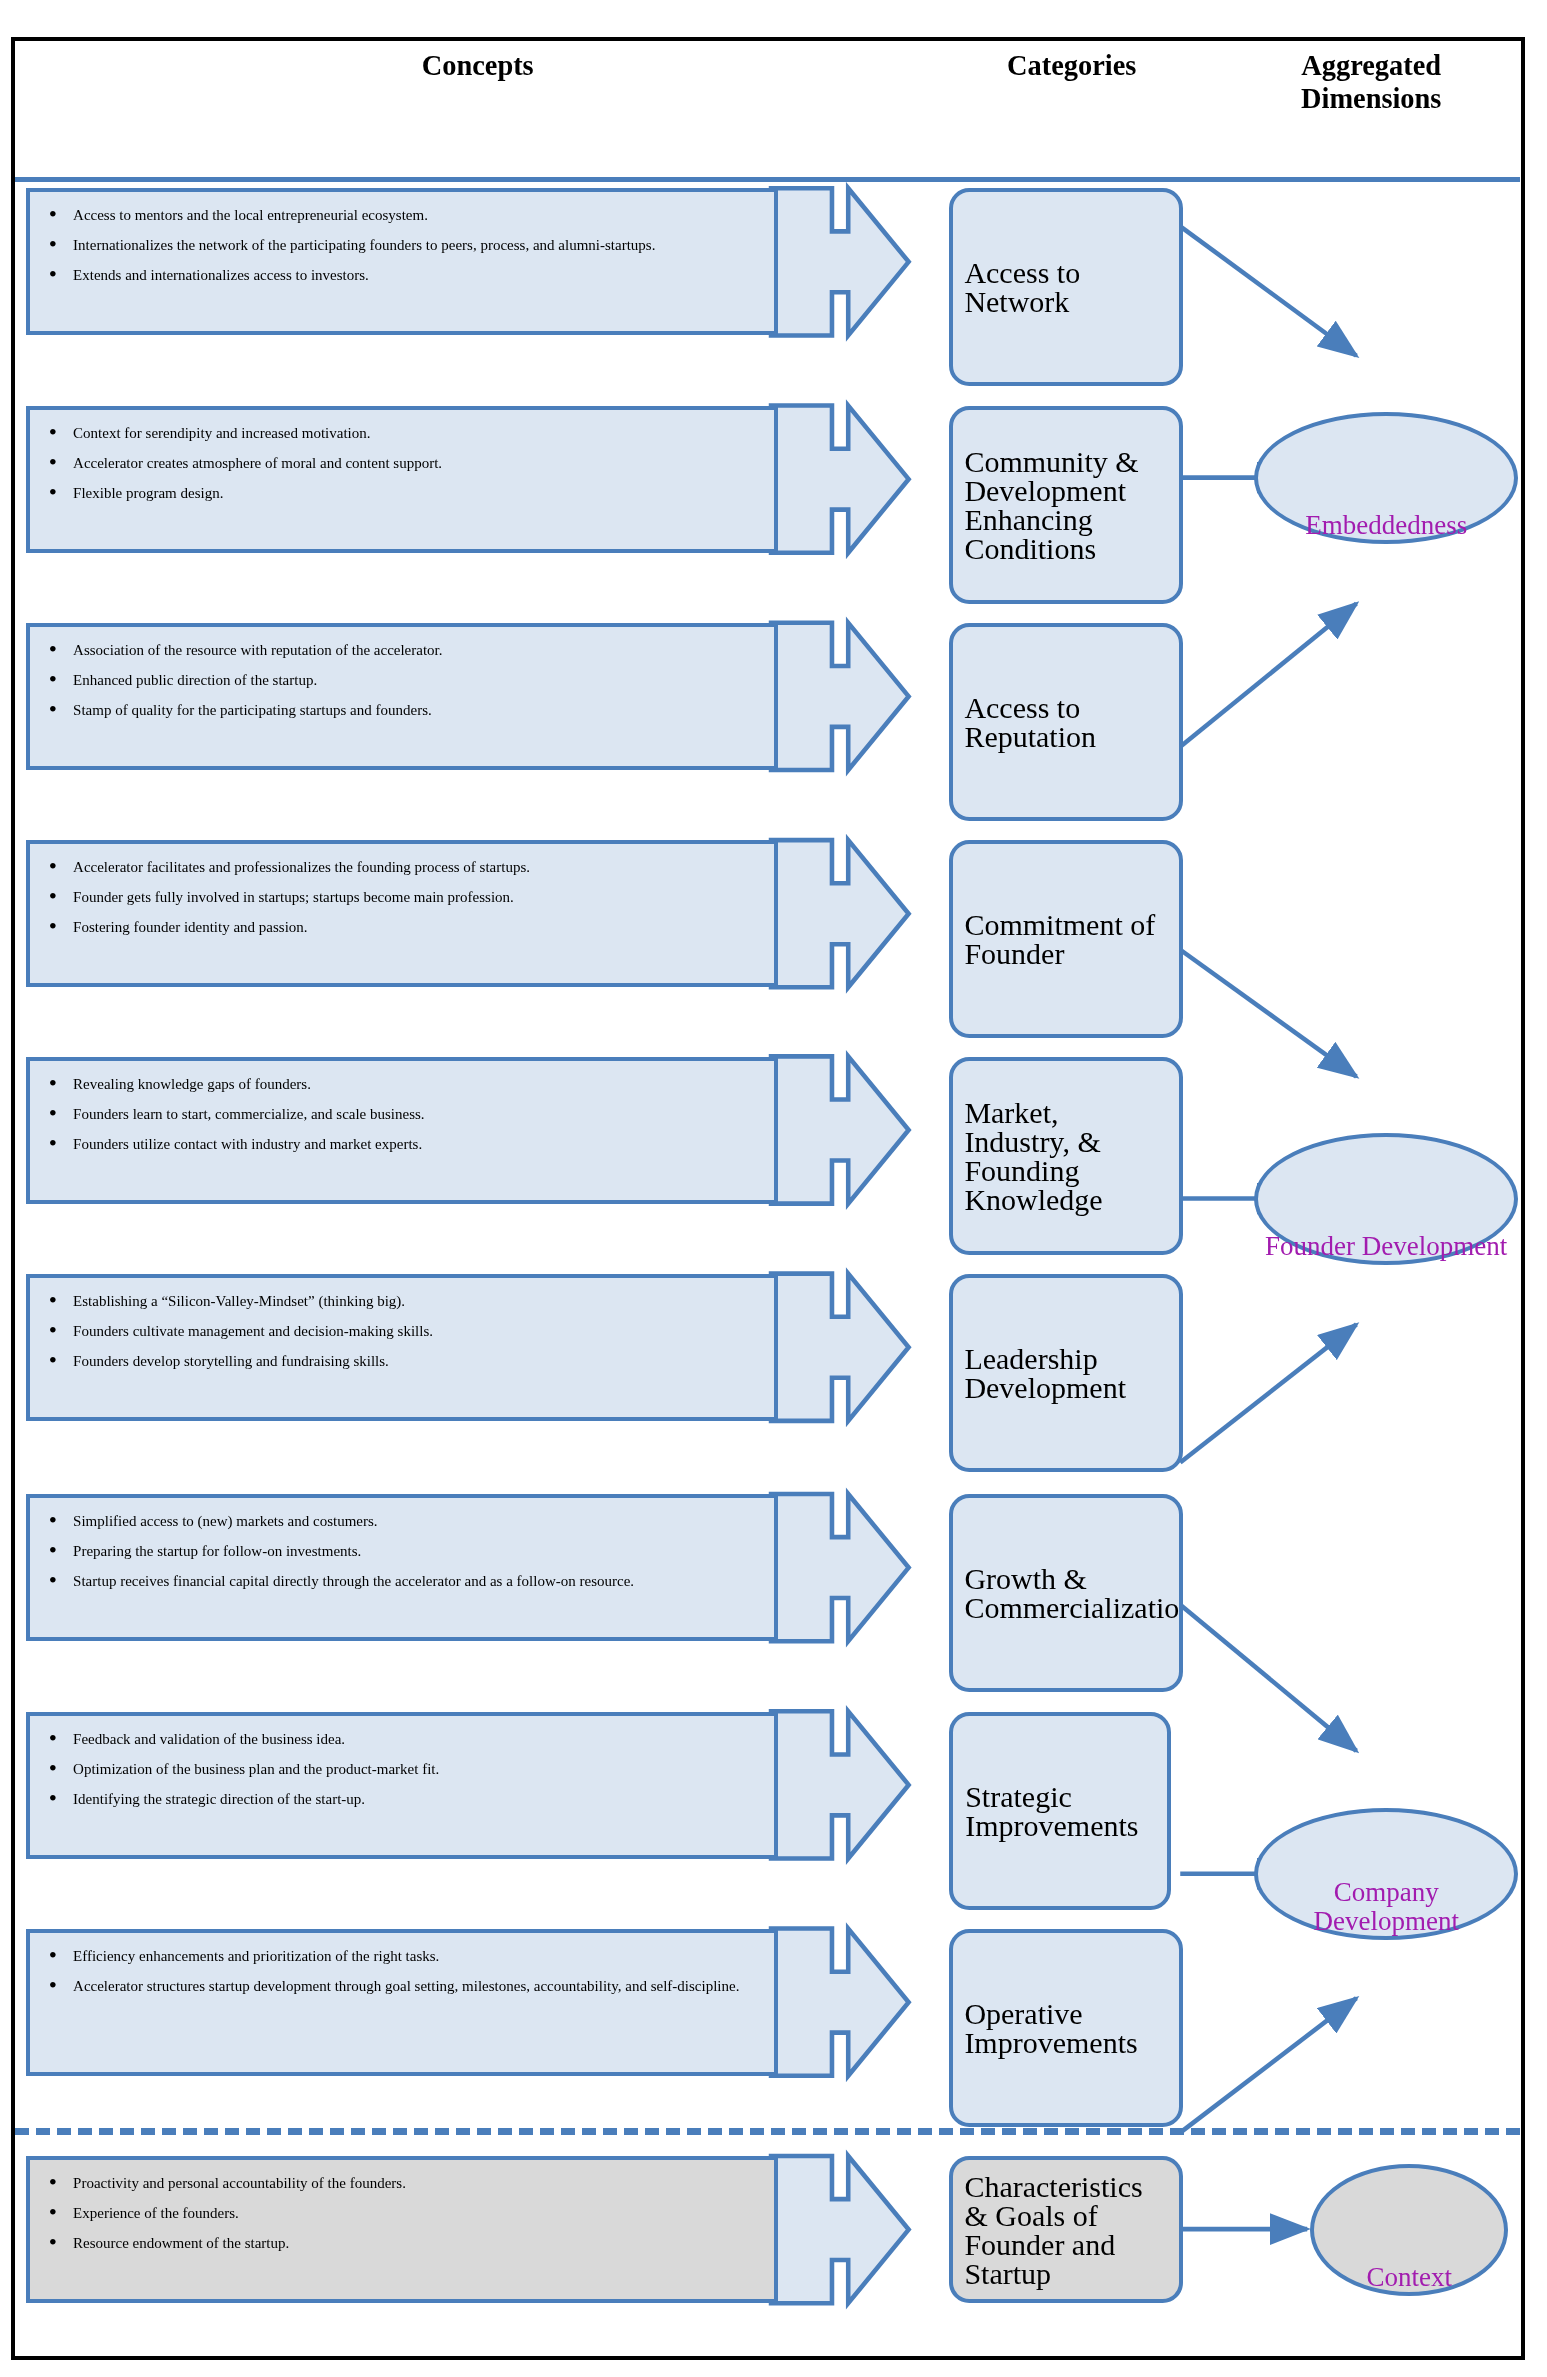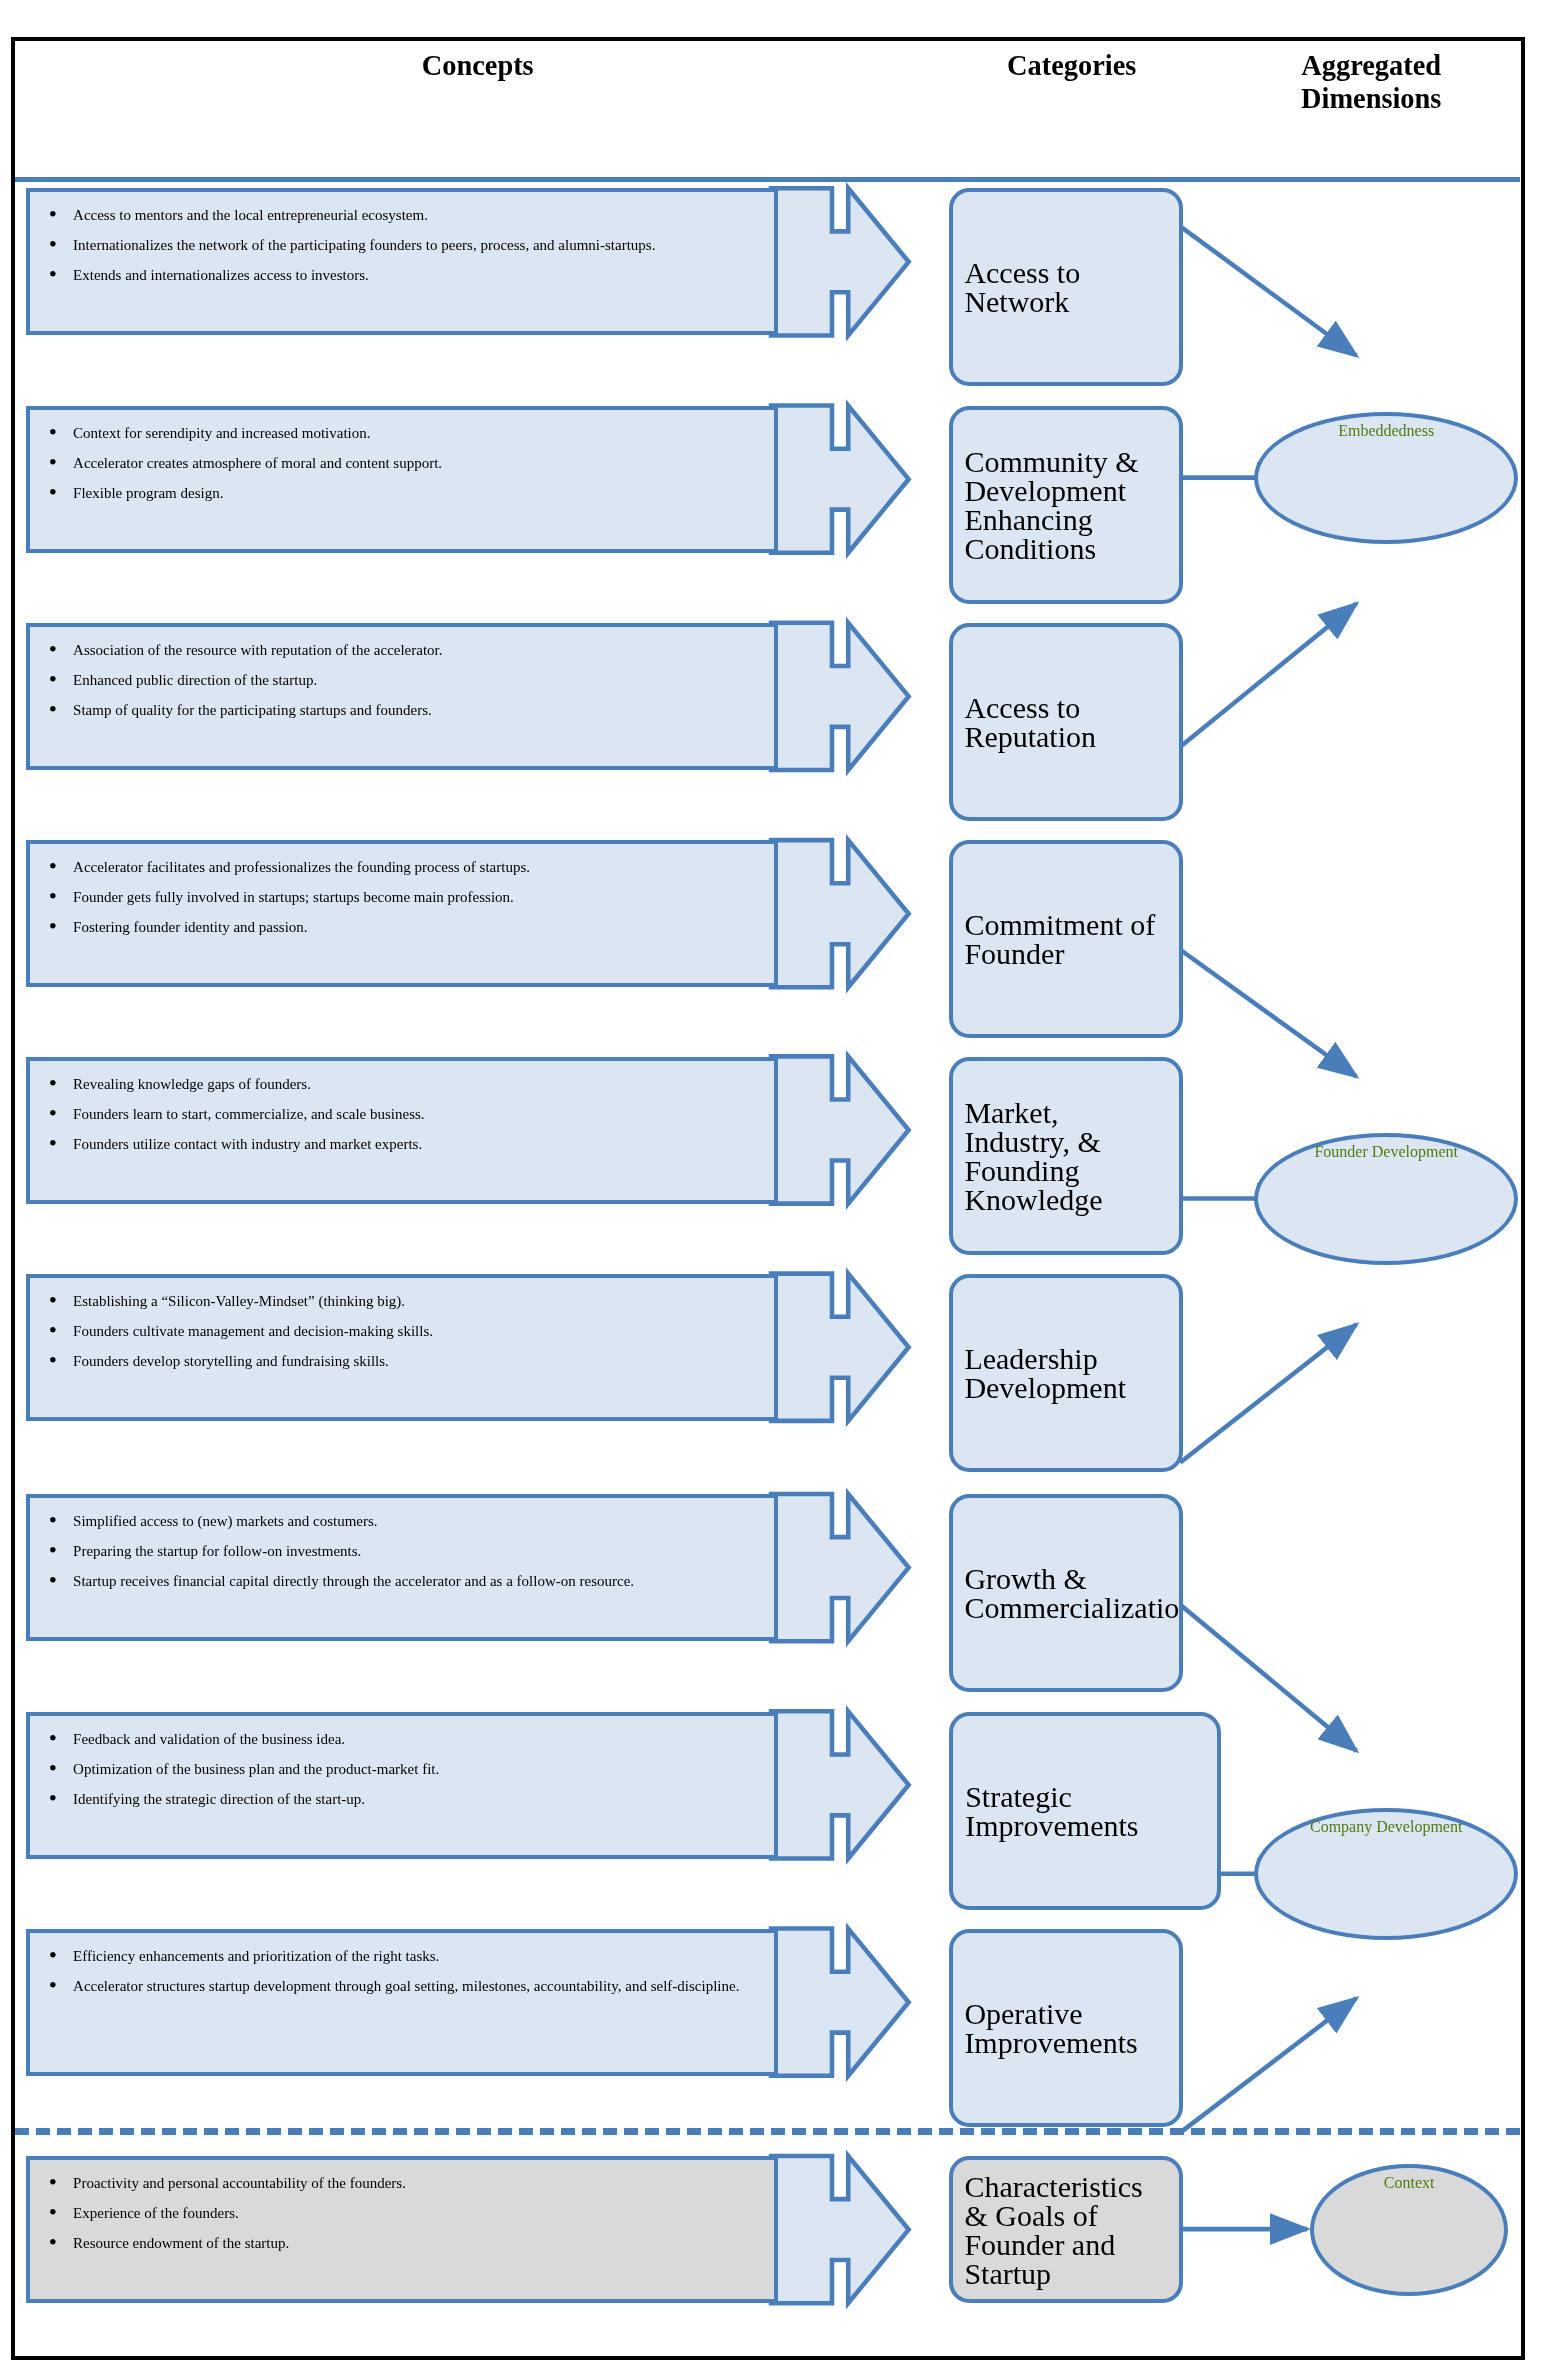--- a/index.html
+++ b/index.html
@@ -80,26 +80,26 @@
   }
   .cat-box.gray{background:#d9d9d9;}
   .cat-box .cat-label{display:block;width:100%;}
   .dim-ell{
     position:absolute;
     box-sizing:border-box;
     border:4.6px solid #4a7ebb;
     border-radius:50%;
     background:#dce6f2;
     display:flex;
-    align-items:flex-start;
+    align-items:flex-end;
     justify-content:center;
     text-align:center;
-    font-size:16px;
+    font-size:27px;
     line-height:29px;
-    color:#4d7c0f;
+    color:#a21caf;
   }
   .dim-ell.gray{background:#d9d9d9;}
   #svg-layer{
     position:absolute;
     left:0;top:0;
     width:1505px;height:2313px;
     pointer-events:none;
   }
   .sep-dash{
     position:absolute;
@@ -261,21 +261,21 @@
     </div>
 
     <div class="cat-box" style="left:934px;top:1233px;width:234px;height:198px;">
       <span class="cat-label">Leadership Development</span>
     </div>
 
     <div class="cat-box" style="left:934px;top:1453px;width:234px;height:198px;">
       <span class="cat-label">Growth &amp; Commercialization</span>
     </div>
 
-    <div class="cat-box" style="left:934px;top:1671px;width:272px;height:198px;padding-left:12px;">
+    <div class="cat-box" style="left:934px;top:1671px;width:222px;height:198px;padding-left:12px;">
       <span class="cat-label">Strategic Improvements</span>
     </div>
 
     <div class="cat-box" style="left:934px;top:1888px;width:234px;height:198px;">
       <span class="cat-label">Operative Improvements</span>
     </div>
 
     <div class="cat-box gray" style="left:934px;top:2115px;width:234px;height:147px;">
       <span class="cat-label">Characteristics &amp; Goals of Founder and Startup</span>
     </div>

